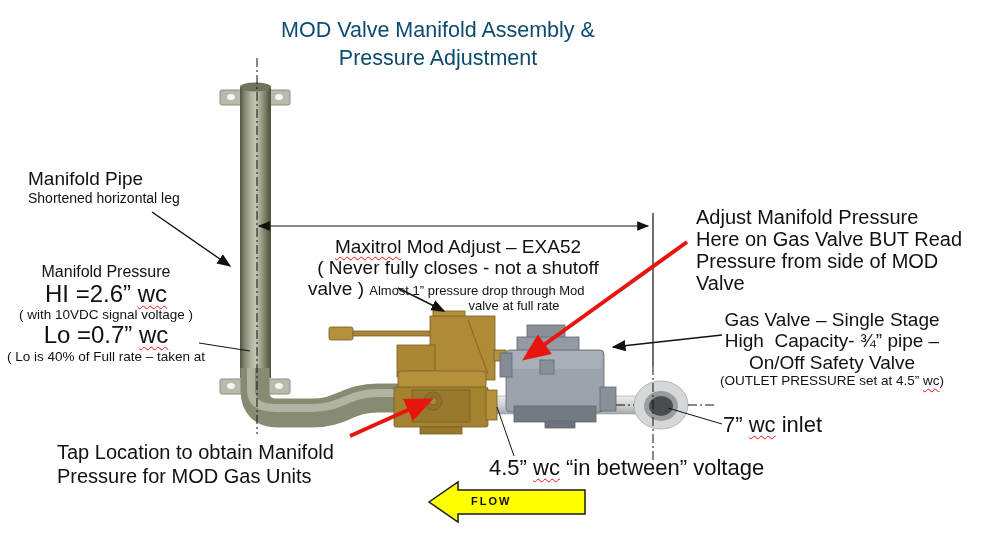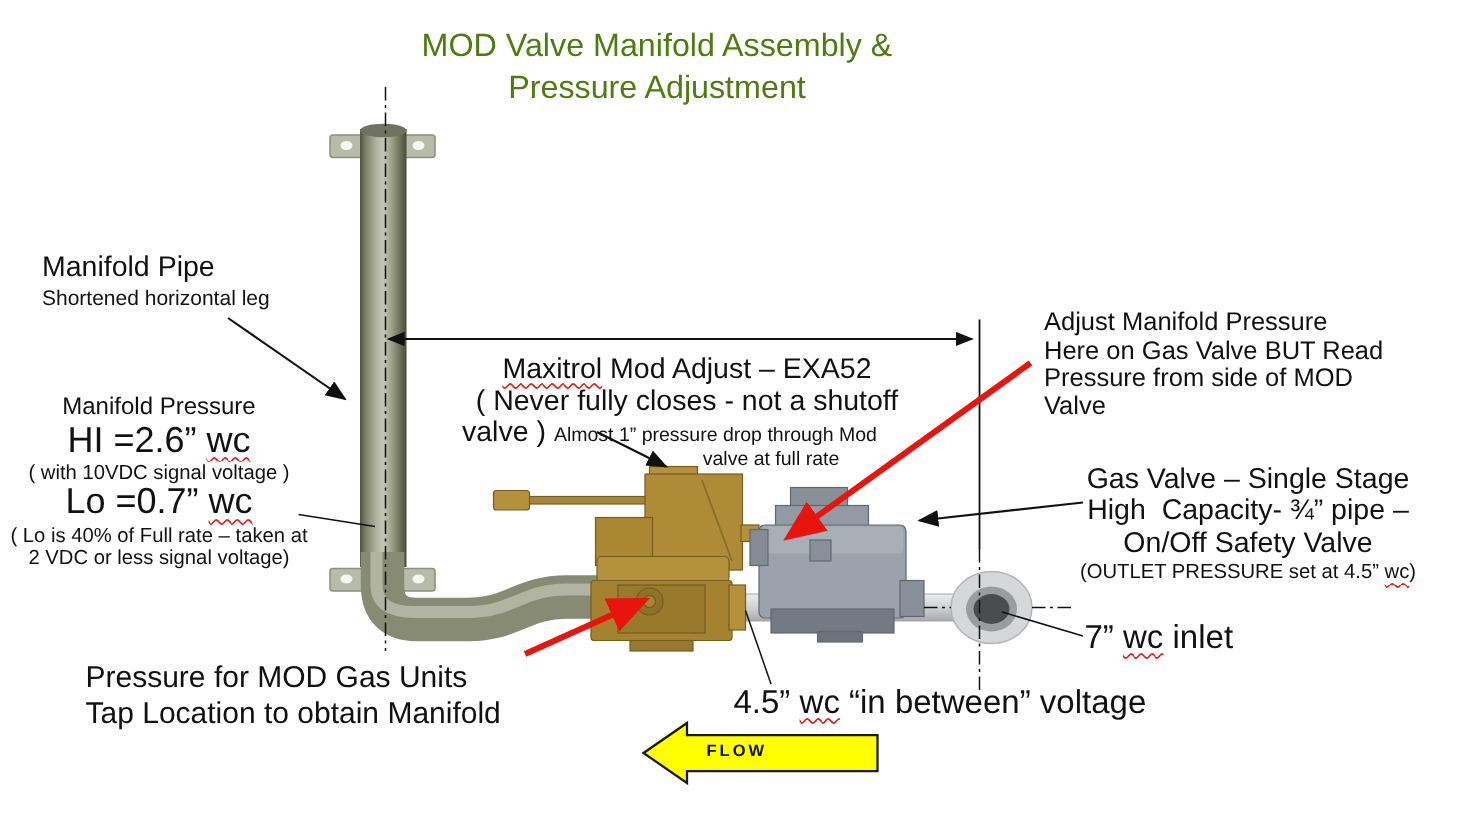--- a/index.html
+++ b/index.html
@@ -5,39 +5,39 @@
   html,body{margin:0;padding:0;background:#ffffff;}
   .canvas{
     position:relative;width:989px;height:548px;background:#ffffff;overflow:hidden;
     font-family:"Liberation Sans", sans-serif;color:#111;
   }
   .abs{position:absolute;}
   .abs [data-bind]{white-space:pre;}
   svg{position:absolute;left:0;top:0;}
   .title{
     left:238px;top:16px;width:400px;text-align:center;
-    font-size:21.5px;line-height:1.32;color:#4d7c0f;
+    font-size:21.5px;line-height:1.32;color:#0c4a6e;
   }
   .lbl-mpipe{left:28px;top:168px;line-height:1.15;}
   .lbl-mpipe .h{font-size:19px;}
   .lbl-mpipe .s{font-size:14px;}
   .lbl-mpress{left:0px;top:263px;width:212px;text-align:center;line-height:1.12;}
   .lbl-mpress .h{font-size:16px;}
   .lbl-mpress .big{font-size:24px;line-height:1.1;}
   .lbl-mpress .n{font-size:13.5px;}
   .wavy{
     text-decoration-line:underline;text-decoration-style:wavy;
     text-decoration-color:#e8150f;text-decoration-thickness:1px;text-underline-offset:3px;
   }
   .lbl-mod1{left:300px;top:236px;width:316px;text-align:center;font-size:19px;}
   .lbl-mod2{left:286px;top:257px;width:344px;text-align:center;font-size:19px;}
   .lbl-mod3{left:308px;top:278px;font-size:19px;white-space:nowrap;}
   .lbl-mod3 .small{font-size:13px;margin-top:48px;}
   .lbl-mod4{left:428px;top:298px;width:172px;text-align:center;font-size:13px;}
-  .lbl-adjust{left:696px;top:206px;font-size:17px;line-height:1.1;}
+  .lbl-adjust{left:696px;top:206px;font-size:20px;line-height:1.1;}
   .lbl-gas{left:684px;top:309px;width:296px;text-align:center;font-size:19px;line-height:1.12;}
   .lbl-gas .n{font-size:13.5px;}
   .lbl-inlet{left:723px;top:412px;font-size:22px;}
   .lbl-between{left:489px;top:455px;font-size:22px;}
   .lbl-tap{left:57px;top:441px;font-size:20px;line-height:1.18;}
   .lbl-flow{left:471px;top:495px;font-size:11px;font-weight:bold;letter-spacing:2px;}
 </style>
 </head>
 <body>
 
@@ -154,21 +154,20 @@
     <div class="h" data-bind="labels.manifold_pipe.heading">Manifold Pipe</div>
     <div class="s" data-bind="labels.manifold_pipe.sub">Shortened horizontal leg</div>
   </div>
 
   <div class="abs lbl-mpress">
     <div class="h" data-bind="labels.manifold_pressure.heading">Manifold Pressure</div>
     <div class="big"><span data-bind="labels.manifold_pressure.hi_pre">HI =2.6” </span><span class="wavy" data-bind="labels.manifold_pressure.hi_wavy">wc</span></div>
     <div class="n" data-bind="labels.manifold_pressure.hi_note">( with 10VDC signal voltage )</div>
     <div class="big"><span data-bind="labels.manifold_pressure.lo_pre">Lo =0.7” </span><span class="wavy" data-bind="labels.manifold_pressure.lo_wavy">wc</span></div>
     <div class="n" data-bind="labels.manifold_pressure.lo_note1">( Lo is 40% of Full rate – taken at</div>
-    <div class="n" data-bind="labels.manifold_pressure.lo_note2">2 VDC or less signal voltage)</div>
   </div>
 
   <div class="abs lbl-mod1">
     <span class="wavy" data-bind="labels.mod_valve.title_wavy">Maxitrol</span><span data-bind="labels.mod_valve.title_rest"> Mod Adjust – EXA52</span>
   </div>
   <div class="abs lbl-mod2" data-bind="labels.mod_valve.line2">( Never fully closes - not a shutoff</div>
   <div class="abs lbl-mod3">
     <span data-bind="labels.mod_valve.line3_big">valve )</span>
     <span class="small" data-bind="labels.mod_valve.line3_small">Almost 1” pressure drop through Mod</span>
   </div>
@@ -190,19 +189,19 @@
 
   <div class="abs lbl-inlet">
     <span data-bind="labels.inlet.pre">7” </span><span class="wavy" data-bind="labels.inlet.wavy">wc</span><span data-bind="labels.inlet.post"> inlet</span>
   </div>
 
   <div class="abs lbl-between">
     <span data-bind="labels.between.pre">4.5” </span><span class="wavy" data-bind="labels.between.wavy">wc</span><span data-bind="labels.between.post"> “in between” voltage</span>
   </div>
 
   <div class="abs lbl-tap">
+    <div data-bind="labels.tap.line1">Tap Location to obtain Manifold</div>
     <div data-bind="labels.tap.line2">Pressure for MOD Gas Units</div>
-    <div data-bind="labels.tap.line1">Tap Location to obtain Manifold</div>
   </div>
 
   <div class="abs lbl-flow" data-bind="labels.flow">FLOW</div>
 
 </div>
 
 </body></html>

